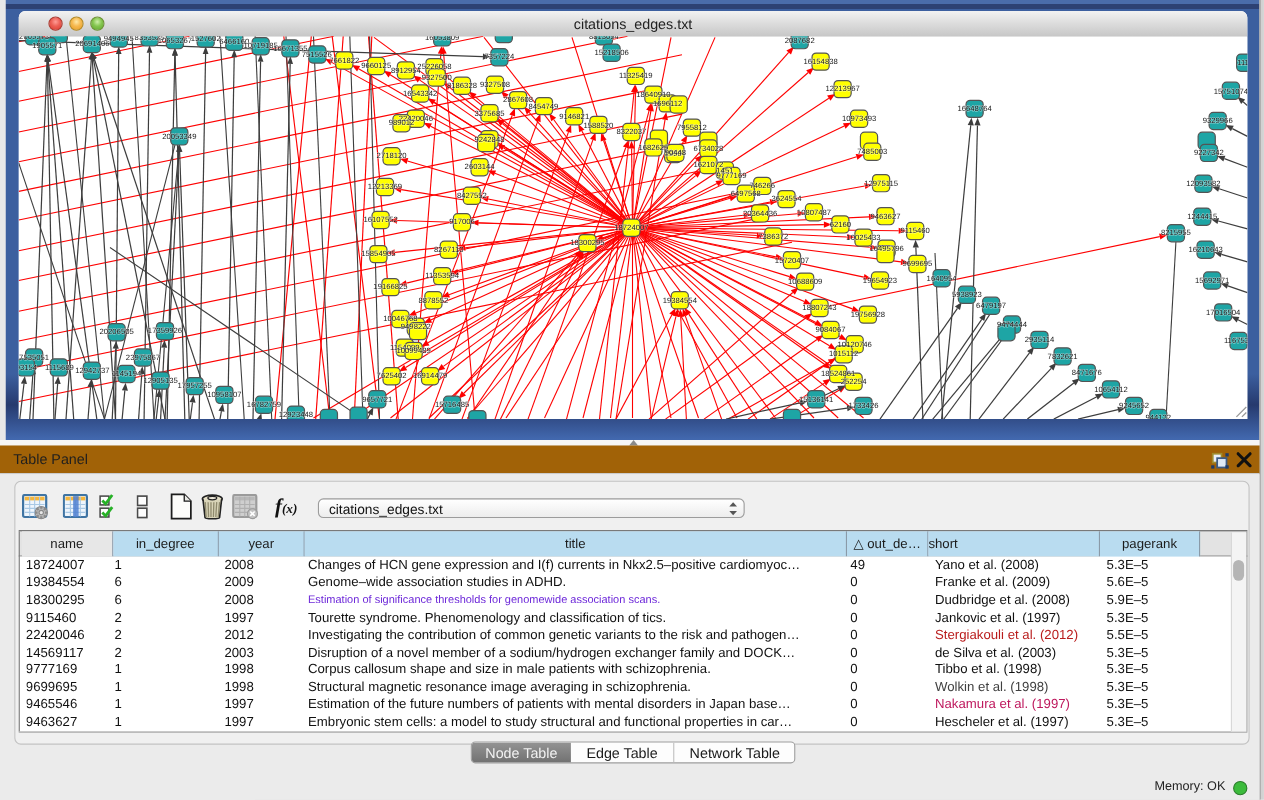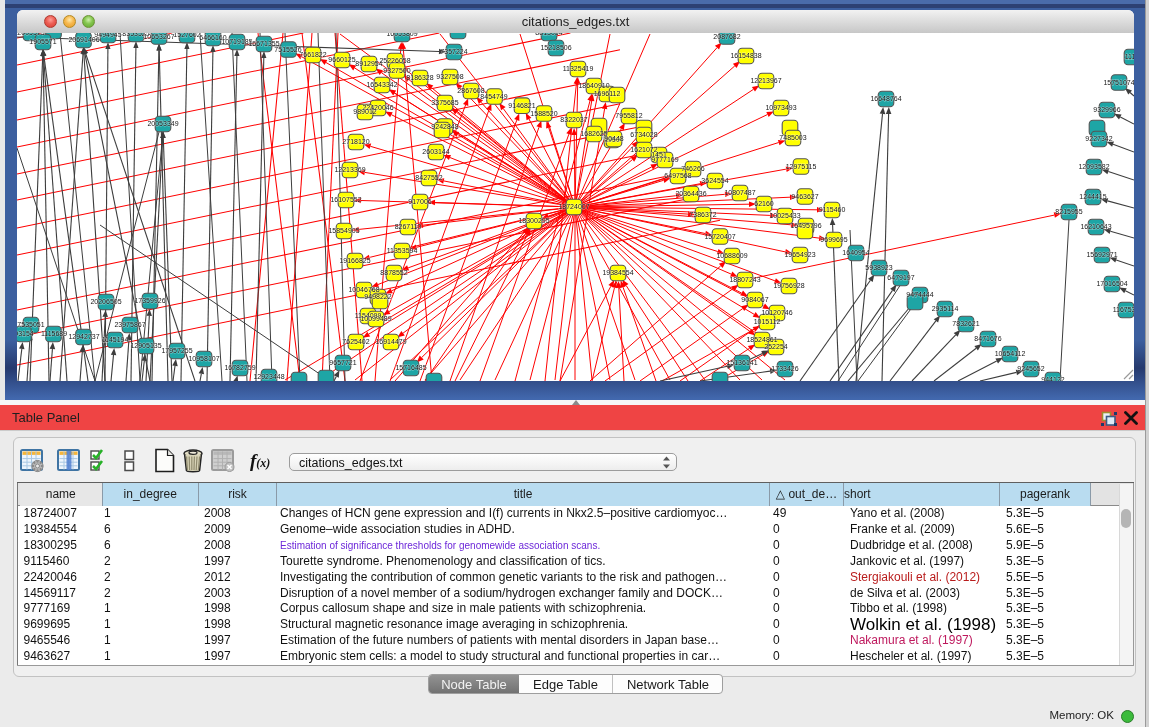--- a/index.html
+++ b/index.html
@@ -659,21 +659,21 @@
   </svg>
 
 <div class="abs" style="left:1145px;top:0;width:4px;height:727px;background:#d2d2d2"></div>
 <div class="abs" style="left:1145px;top:0;width:1px;height:727px;background:#9a9a9a"></div>
 
 <div class="abs" style="left:0;top:400px;width:1145px;height:5px;background:#f6f6f6"></div>
 <svg class="abs" style="left:569px;top:400px" width="14" height="6" viewBox="0 0 14 6">
     <path d="M7 0 L11 5 L3 5 Z" fill="#8a8a8a"></path>
   </svg>
 
-<div class="abs" style="left:0;top:405px;width:1145px;height:26px;background:#ef4444;border-bottom:1px solid #cbcbcb;box-sizing:border-box">
+<div class="abs" style="left:0;top:405px;width:1145px;height:26px;background:#a16207;border-bottom:1px solid #cbcbcb;box-sizing:border-box">
  <div style="position:absolute;left:12px;top:5px;font-size:13px;color:#1f1f1f">Table Panel</div>
  <svg style="position:absolute;left:1101px;top:6px" width="17" height="16" viewBox="0 0 17 16">
   <rect x="1.5" y="1.5" width="8" height="8" fill="#eaf0f8" stroke="#a08c2e" stroke-width="1.6"></rect>
   <rect x="5.5" y="5.5" width="8.5" height="8.5" fill="#dfe9f5" stroke="#3c5a84" stroke-width="1.6"></rect>
   <rect x="13" y="1" width="3" height="3" fill="#1d3a69"></rect>
   <rect x="0" y="12" width="3" height="3" fill="#1d3a69"></rect>
   <rect x="13" y="12" width="3" height="3" fill="#1d3a69"></rect>
  </svg>
  <svg style="position:absolute;left:1124px;top:6px" width="14" height="14" viewBox="0 0 14 14">
   <path d="M1.5 1.5 L12.5 12.5 M12.5 1.5 L1.5 12.5" stroke="#111" stroke-width="2.8" stroke-linecap="round"></path>
@@ -760,21 +760,21 @@
 <div class="abs" style="left:289px;top:453px;width:388px;height:18px;background:linear-gradient(#ffffff,#ededed);border:1px solid #9c9c9c;border-radius:5px;box-sizing:border-box">
  <div style="position:absolute;left:9px;top:1px;font-size:12.5px;color:#111;line-height:16px">citations_edges.txt</div>
  <svg style="position:absolute;right:5px;top:2px" width="9" height="13" viewBox="0 0 9 13">
   <path d="M4.5 0.5 L8 4.5 L1 4.5 Z" fill="#555"></path>
       <path d="M4.5 12.5 L8 8.5 L1 8.5 Z" fill="#555"></path>
  </svg>
 </div>
 <div style="position:absolute;left:17px;top:482px;width:1117px;height:24px;background:#e3e3e3;border-top:1px solid #5f5f5f;border-bottom:1px solid #8a8a8a;box-sizing:border-box"></div>
 <div style="position:absolute;left:20px;top:483px;width:82.5px;height:22.5px;background:#e7e7e7;border-right:1px solid #8a9aa8;box-sizing:border-box;font-size:12px;color:#1c1c1c;text-align:center;line-height:22px;overflow:hidden;white-space:nowrap">name</div>
 <div style="position:absolute;left:102.5px;top:483px;width:96.5px;height:22.5px;background:#b9dcf0;border-right:1px solid #8a9aa8;box-sizing:border-box;font-size:12px;color:#1c1c1c;text-align:center;line-height:22px;overflow:hidden;white-space:nowrap">in_degree</div>
-<div style="position:absolute;left:199px;top:483px;width:78px;height:22.5px;background:#b9dcf0;border-right:1px solid #8a9aa8;box-sizing:border-box;font-size:12px;color:#1c1c1c;text-align:center;line-height:22px;overflow:hidden;white-space:nowrap">risk</div>
+<div style="position:absolute;left:199px;top:483px;width:78px;height:22.5px;background:#b9dcf0;border-right:1px solid #8a9aa8;box-sizing:border-box;font-size:12px;color:#1c1c1c;text-align:center;line-height:22px;overflow:hidden;white-space:nowrap">year</div>
 <div style="position:absolute;left:277px;top:483px;width:493px;height:22.5px;background:#b9dcf0;border-right:1px solid #8a9aa8;box-sizing:border-box;font-size:12px;color:#1c1c1c;text-align:center;line-height:22px;overflow:hidden;white-space:nowrap">title</div>
 <div style="position:absolute;left:770px;top:483px;width:74px;height:22.5px;background:#b9dcf0;border-right:1px solid #8a9aa8;box-sizing:border-box;font-size:12px;color:#1c1c1c;text-align:center;line-height:22px;overflow:hidden;white-space:nowrap">△ out_de…</div>
 <div style="position:absolute;left:844px;top:483px;width:156px;height:22.5px;background:#b9dcf0;border-right:1px solid #8a9aa8;box-sizing:border-box;font-size:12px;color:#1c1c1c;text-align:left;line-height:22px;overflow:hidden;white-space:nowrap">short</div>
 <div style="position:absolute;left:1000px;top:483px;width:91px;height:28px;background:#b9dcf0;border-right:1px solid #8a9aa8;box-sizing:border-box;font-size:12px;color:#1c1c1c;text-align:center;line-height:22px;overflow:hidden;white-space:nowrap">pagerank</div>
 <div style="position:absolute;left:17px;top:506px;width:1102px;height:159px;background:#fff"></div>
 <div style="position:absolute;left:23.5px;top:506.0px;width:96.5px;height:15.9px;font-size:12px;color:#111;line-height:15.9px;overflow:hidden;white-space:nowrap">18724007</div>
 <div style="position:absolute;left:104px;top:506.0px;width:110.5px;height:15.9px;font-size:12px;color:#111;line-height:15.9px;overflow:hidden;white-space:nowrap">1</div>
 <div style="position:absolute;left:204px;top:506.0px;width:92px;height:15.9px;font-size:12px;color:#111;line-height:15.9px;overflow:hidden;white-space:nowrap">2008</div>
 <div style="position:absolute;left:280px;top:506.0px;width:507px;height:15.9px;font-size:12px;color:#111;line-height:15.9px;overflow:hidden;white-space:nowrap">Changes of HCN gene expression and I(f) currents in Nkx2.5–positive cardiomyoc…</div>
 <div style="position:absolute;left:773px;top:506.0px;width:88px;height:15.9px;font-size:12px;color:#111;line-height:15.9px;overflow:hidden;white-space:nowrap">49</div>
@@ -820,21 +820,21 @@
 <div style="position:absolute;left:204px;top:601.4px;width:92px;height:15.9px;font-size:12px;color:#111;line-height:15.9px;overflow:hidden;white-space:nowrap">1998</div>
 <div style="position:absolute;left:280px;top:601.4px;width:507px;height:15.9px;font-size:12px;color:#111;line-height:15.9px;overflow:hidden;white-space:nowrap">Corpus callosum shape and size in male patients with schizophrenia.</div>
 <div style="position:absolute;left:773px;top:601.4px;width:88px;height:15.9px;font-size:12px;color:#111;line-height:15.9px;overflow:hidden;white-space:nowrap">0</div>
 <div style="position:absolute;left:850px;top:601.4px;width:170px;height:15.9px;font-size:12px;color:#111;line-height:15.9px;overflow:hidden;white-space:nowrap">Tibbo et al. (1998)</div>
 <div style="position:absolute;left:1006px;top:601.4px;width:105px;height:15.9px;font-size:12px;color:#111;line-height:15.9px;overflow:hidden;white-space:nowrap">5.3E–5</div>
 <div style="position:absolute;left:23.5px;top:617.3px;width:96.5px;height:15.9px;font-size:12px;color:#111;line-height:15.9px;overflow:hidden;white-space:nowrap">9699695</div>
 <div style="position:absolute;left:104px;top:617.3px;width:110.5px;height:15.9px;font-size:12px;color:#111;line-height:15.9px;overflow:hidden;white-space:nowrap">1</div>
 <div style="position:absolute;left:204px;top:617.3px;width:92px;height:15.9px;font-size:12px;color:#111;line-height:15.9px;overflow:hidden;white-space:nowrap">1998</div>
 <div style="position:absolute;left:280px;top:617.3px;width:507px;height:15.9px;font-size:12px;color:#111;line-height:15.9px;overflow:hidden;white-space:nowrap">Structural magnetic resonance image averaging in schizophrenia.</div>
 <div style="position:absolute;left:773px;top:617.3px;width:88px;height:15.9px;font-size:12px;color:#111;line-height:15.9px;overflow:hidden;white-space:nowrap">0</div>
-<div style="position:absolute;left:850px;top:617.3px;width:170px;height:15.9px;font-size:17px;color:#000000;line-height:15.9px;overflow:hidden;white-space:nowrap">Wolkin et al. (1998)</div>
+<div style="position:absolute;left:850px;top:617.3px;width:170px;height:15.9px;font-size:12px;color:#404040;line-height:15.9px;overflow:hidden;white-space:nowrap">Wolkin et al. (1998)</div>
 <div style="position:absolute;left:1006px;top:617.3px;width:105px;height:15.9px;font-size:12px;color:#111;line-height:15.9px;overflow:hidden;white-space:nowrap">5.3E–5</div>
 <div style="position:absolute;left:23.5px;top:633.2px;width:96.5px;height:15.9px;font-size:12px;color:#111;line-height:15.9px;overflow:hidden;white-space:nowrap">9465546</div>
 <div style="position:absolute;left:104px;top:633.2px;width:110.5px;height:15.9px;font-size:12px;color:#111;line-height:15.9px;overflow:hidden;white-space:nowrap">1</div>
 <div style="position:absolute;left:204px;top:633.2px;width:92px;height:15.9px;font-size:12px;color:#111;line-height:15.9px;overflow:hidden;white-space:nowrap">1997</div>
 <div style="position:absolute;left:280px;top:633.2px;width:507px;height:15.9px;font-size:12px;color:#111;line-height:15.9px;overflow:hidden;white-space:nowrap">Estimation of the future numbers of patients with mental disorders in Japan base…</div>
 <div style="position:absolute;left:773px;top:633.2px;width:88px;height:15.9px;font-size:12px;color:#111;line-height:15.9px;overflow:hidden;white-space:nowrap">0</div>
 <div style="position:absolute;left:850px;top:633.2px;width:170px;height:15.9px;font-size:12px;color:#be185d;line-height:15.9px;overflow:hidden;white-space:nowrap">Nakamura et al. (1997)</div>
 <div style="position:absolute;left:1006px;top:633.2px;width:105px;height:15.9px;font-size:12px;color:#111;line-height:15.9px;overflow:hidden;white-space:nowrap">5.3E–5</div>
 <div style="position:absolute;left:23.5px;top:649.1px;width:96.5px;height:15.9px;font-size:12px;color:#111;line-height:15.9px;overflow:hidden;white-space:nowrap">9463627</div>
 <div style="position:absolute;left:104px;top:649.1px;width:110.5px;height:15.9px;font-size:12px;color:#111;line-height:15.9px;overflow:hidden;white-space:nowrap">1</div>

